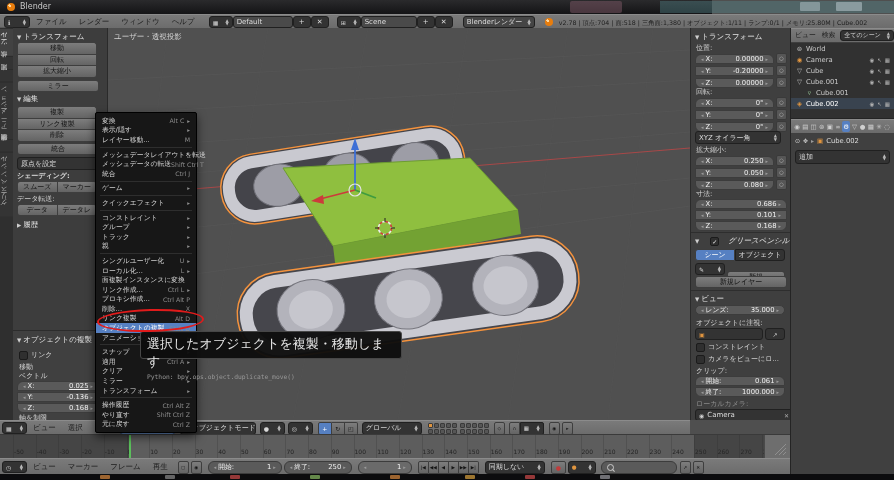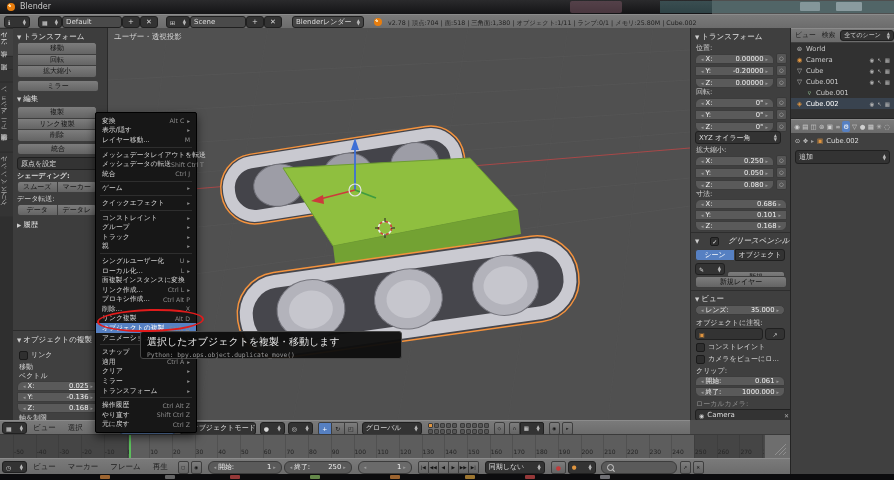--- a/index.html
+++ b/index.html
@@ -74,20 +74,26 @@
   </div>
 
   <div class="abs hdrbar" style="left:0;top:14px;width:894px;height:14px;display:flex;align-items:center;">
     <div class="ddark" style="margin-left:4px;height:10px;width:18px;">
       <span class="mini-icon" style="font-size:6px;">ℹ</span>
       <span class="spin">
           <i>▲</i>
           <i>▼</i>
         </span>
     </div>
+    <div id="infobar-menus" style="display:flex;height:14px;align-items:center;">
+        <div class="menu-item">ファイル</div>
+        <div class="menu-item">レンダー</div>
+        <div class="menu-item">ウィンドウ</div>
+        <div class="menu-item">ヘルプ</div>
+      </div>
     <div class="ddark" style="height:10px;width:16px;margin-left:8px;">
       <span class="mini-icon" style="font-size:6px;">▦</span>
         <span class="spin">
           <i>▲</i>
           <i>▼</i>
         </span>
     </div>
     <div class="ddark" style="height:10px;width:52px;background:#4a4a4a;">
       <span>Default</span>
     </div>
@@ -421,21 +427,21 @@
         <span class="l">やり直す</span>
         <span class="s">Shift Ctrl Z</span>
       </div>
       <div class="cm-row">
         <span class="l">元に戻す</span>
         <span class="s">Ctrl Z</span>
       </div>
     </div>
 
   <div class="abs" style="left:140px;top:331px;width:262px;height:28px;background:rgba(14,14,14,.96);border:1px solid #474747;border-radius:3px;padding:3px 6px;box-sizing:border-box;z-index:35;">
-    <div style="color:#e9e9e9;font-size:10px;">選択したオブジェクトを複製・移動します</div>
+    <div style="color:#e9e9e9;font-size:13px;">選択したオブジェクトを複製・移動します</div>
     <div style="color:#979797;font-size:6.3px;font-family:'DejaVu Sans Mono',monospace;margin-top:2px;">Python: bpy.ops.object.duplicate_move()</div>
   </div>
 
   <div class="abs" style="left:97px;top:309px;width:103px;height:19px;border:2px solid #e01b1b;border-radius:50%;z-index:40;transform:rotate(-1.5deg);"></div>
 
   <div class="abs" style="left:690px;top:28px;width:100px;height:392px;background:#3f3f3f;border-left:1px solid #2a2a2a;box-sizing:border-box;overflow:hidden;">
     <div class="abs panel-title" style="left:4px;top:4px;"><span class="tri">▼</span><span>トランスフォーム</span></div>
     <div class="abs lbl" style="left:5px;top:16px;">位置:</div>
     <div id="np-location" class="abs" style="left:4px;top:25px;width:92px;">
         <div style="display: flex; align-items: center; margin-bottom: 1px;">

